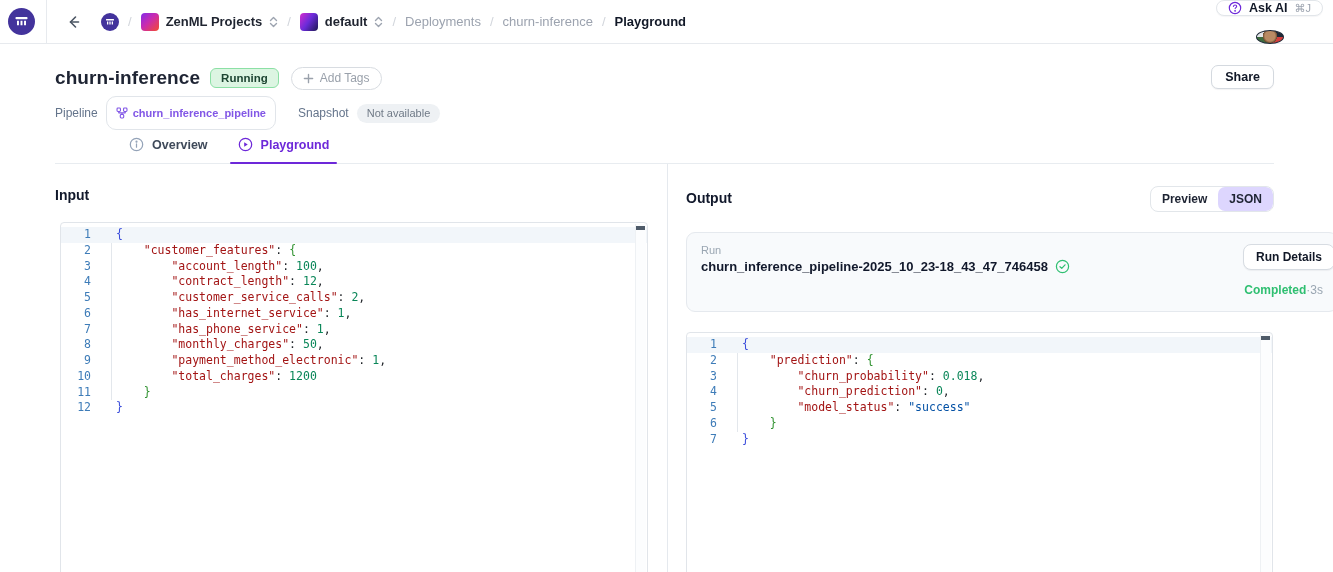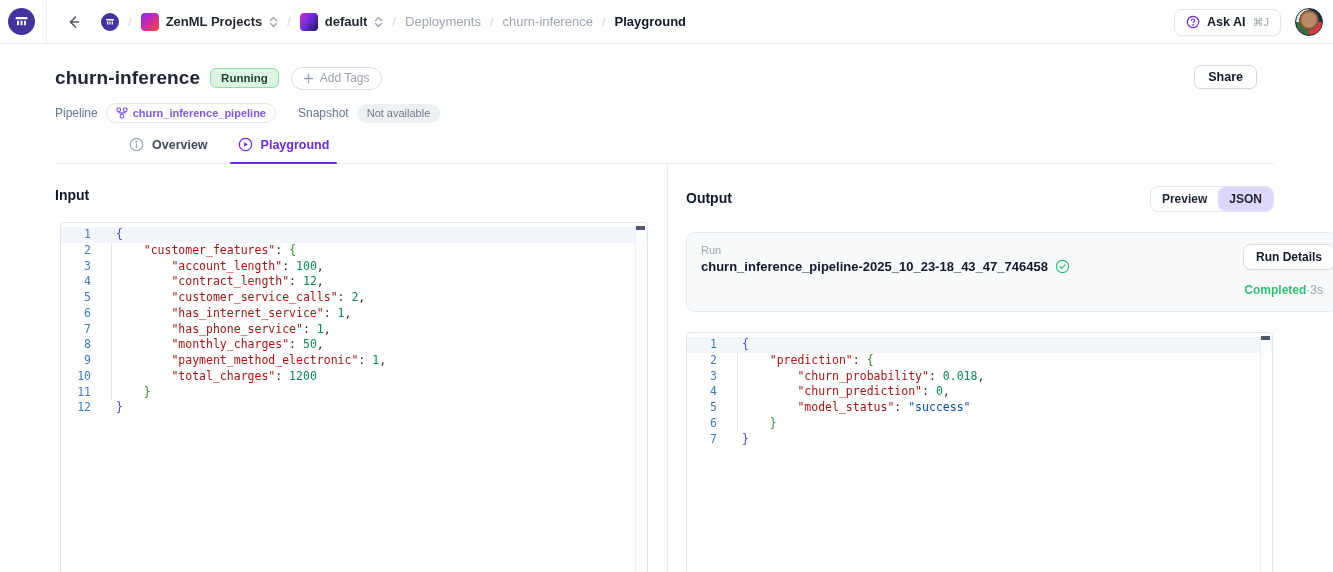--- a/index.html
+++ b/index.html
@@ -14,39 +14,39 @@
   .crumbs { display:flex; align-items:center; gap:9px; margin-left:14px; font-size:13px; }
   .crumb-sep { color:#d1d5db; font-size:13px; }
   .crumb { display:flex; align-items:center; gap:7px; cursor:pointer; }
   .crumb-icon { width:18px; height:18px; border-radius:4px; flex:none; }
   .grad-org { background:linear-gradient(135deg,#8a2be2 5%,#c92bb0 45%,#f0483a 95%); }
   .grad-proj { background:linear-gradient(125deg,#c32bd0 8%,#6a2bd9 48%,#241a5e 95%); }
   .crumb-label { font-weight:700; color:#1f2430; }
   .crumb-muted { color:#9ca3af; }
   .crumb-current { color:#111827; font-weight:700; }
   .updown { display:flex; flex-direction:column; align-items:center; line-height:5px; color:#9ca3af; }
-  .topbar-right { position:absolute; right:10px; top:0; height:44px; display:flex; align-items:center; gap:14px; }
+  .topbar-right { position:absolute; right:10px; top:0; height:44px; display:flex; align-items:center; gap:14px;flex-direction:column; }
   .askai-btn { display:flex; align-items:center; gap:7px; border:1px solid #e2e6ea; border-radius:8px; background:#fff; height:27px; padding:0 11px; cursor:pointer; box-shadow:0 1px 1px rgba(16,24,40,.04); }
   .askai-label { font-size:12.5px; font-weight:600; color:#111827; }
   .askai-kbd { font-size:11px; color:#9ca3af; }
   .user-avatar { width:28px; height:28px; border-radius:50%; background:
       radial-gradient(circle at 50% 42%, #b98a63 0 34%, #6d4c2f 48%, transparent 50%),
       conic-gradient(#1f2937 0 25%, #d43d3d 25% 50%, #3e6b3e 50% 75%, #e5e7eb 75% 100%);
       border:1px solid #1f2937; cursor:pointer; }
 
   
   .header { padding:0 59px 0 55px; background:#fff; }
   .title-row { display:flex; align-items:center; margin-top:21px; height:26px; position:relative; }
   .page-title { font-size:19px; font-weight:700; color:#1e2433; letter-spacing:.1px; }
   .status-badge { margin-left:10px; background:var(--badge_bg); border:1px solid var(--badge_border); color:var(--badge_text); font-size:11.5px; font-weight:600; padding:3px 10px; border-radius:6px; }
   .add-tags { margin-left:12px; display:flex; align-items:center; gap:6px; border:1px solid #d8dce1; border-radius:12px; height:23px; padding:0 11px; color:#9aa1ab; font-size:12px; cursor:pointer; background:#fff; }
-  .share-btn { position:absolute; right:17px; top:0; border:1px solid #d4d9df; border-radius:7px; background:#fff; padding:4px 13px; font-size:12.5px; font-weight:700; color:#111827; cursor:pointer; box-shadow:0 1px 1px rgba(16,24,40,.05); }
+  .share-btn { position:absolute; right:0; top:0; border:1px solid #d4d9df; border-radius:7px; background:#fff; padding:4px 13px; font-size:12.5px; font-weight:700; color:#111827; cursor:pointer; box-shadow:0 1px 1px rgba(16,24,40,.05); }
   .meta-row { display:flex; align-items:center; margin-top:12px; height:20px; position:relative; font-size:12px; }
   .meta-label { color:#64748b; margin-right:8px; }
-  .pipeline-pill { display:flex; align-items:center; gap:5px; border:1px solid #e1e5ea; border-radius:10px; height:20px; padding:0 9px; cursor:pointer; background:#fff; }
+  .pipeline-pill { display:flex; align-items:center; gap:5px; border:1px solid #e1e5ea; border-radius:10px; height:34px; padding:0 9px; cursor:pointer; background:#fff; }
   .pipeline-pill span { color:var(--pipeline_purple); font-size:11px; font-weight:600; }
   .snapshot-label { margin-left:22px; }
   .na-pill { background:#eef1f4; border-radius:10px; height:19px; display:flex; align-items:center; padding:0 10px; color:#707a87; font-size:11px; }
   .deployed { position:absolute; right:0; display:flex; align-items:center; gap:6px; font-size:12px; color:#8d97a3; }
   .deployed b { color:#333d4e; font-weight:700; }
   .deployed .at { color:#4b5563; }
   .mini-avatar { width:18px; height:18px; border-radius:50%; background:linear-gradient(180deg,#c7ccd3 0%,#8d959f 100%); display:flex; align-items:flex-end; justify-content:center; overflow:hidden; }
 
   
   .tabs { display:flex; gap:14px; margin-top:14px; padding-left:66px; border-bottom:1px solid #e8ecf0; }

